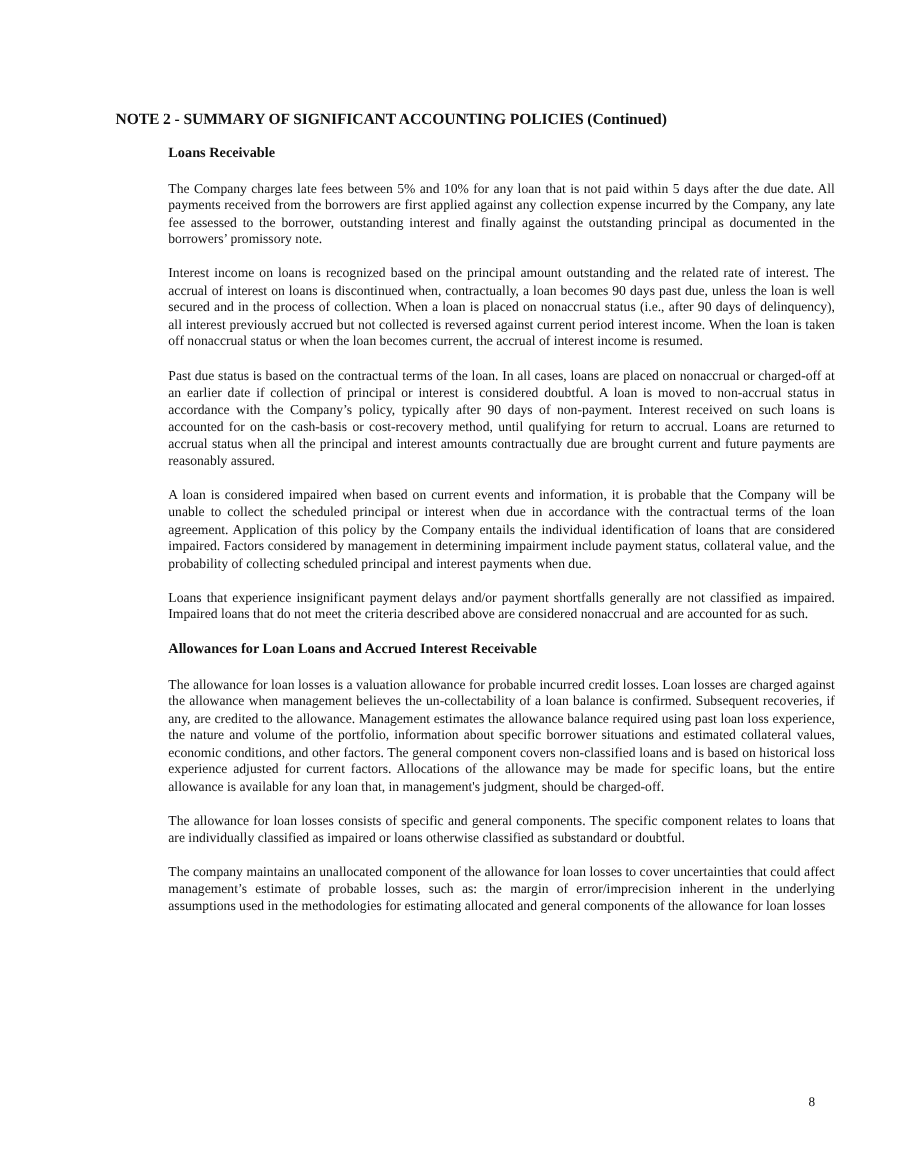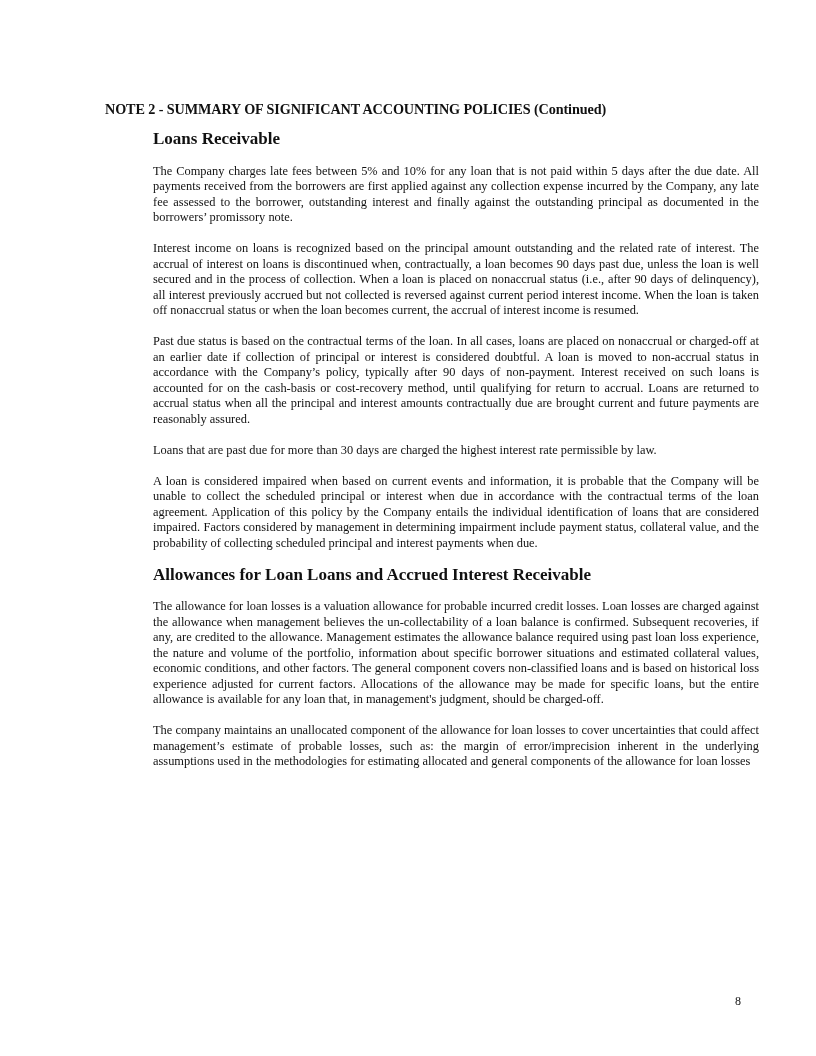--- a/index.html
+++ b/index.html
@@ -38,21 +38,21 @@
       position: absolute;
       left: 130px;
       top: 131px;
       width: 606px;
       font-size: 12.4px;
       line-height: 15.5px;
     }
     .subhead {
       font-weight: bold;
       margin: 0 0 17px 0;
-      font-size: 17px;
+      font-size: 13px;
     }
     .para {
       margin: 0 0 15.5px 0;
       text-align: justify;
       hyphens: none;
     }
     .page-number {
       position: absolute;
       left: 712px;
       top: 994px;
@@ -67,26 +67,27 @@
 
   <h1 class="note-title">NOTE 2 - SUMMARY OF SIGNIFICANT ACCOUNTING POLICIES (Continued)</h1>
 
   <div class="body">
 
     <section>
       <h2 class="subhead">Loans Receivable</h2>
       <p class="para">The Company charges late fees between 5% and 10% for any loan that is not paid within 5 days after the due date. All payments received from the borrowers are first applied against any collection expense incurred by the Company, any late fee assessed to the borrower, outstanding interest and finally against the outstanding principal as documented in the borrowers’ promissory note.</p>
       <p class="para">Interest income on loans is recognized based on the principal amount outstanding and the related rate of interest. The accrual of interest on loans is discontinued when, contractually, a loan becomes 90 days past due, unless the loan is well secured and in the process of collection. When a loan is placed on nonaccrual status (i.e., after 90 days of delinquency), all interest previously accrued but not collected is reversed against current period interest income. When the loan is taken off nonaccrual status or when the loan becomes current, the accrual of interest income is resumed.</p>
       <p class="para">Past due status is based on the contractual terms of the loan. In all cases, loans are placed on nonaccrual or charged-off at an earlier date if collection of principal or interest is considered doubtful. A loan is moved to non-accrual status in accordance with the Company’s policy, typically after 90 days of non-payment. Interest received on such loans is accounted for on the cash-basis or cost-recovery method, until qualifying for return to accrual. Loans are returned to accrual status when all the principal and interest amounts contractually due are brought current and future payments are reasonably assured.</p>
-      <p class="para">Loans that are past due for more than 30 days are charged the highest interest rate permissible by law.</p>
       <p class="para">A loan is considered impaired when based on current events and information, it is probable that the Company will be unable to collect the scheduled principal or interest when due in accordance with the contractual terms of the loan agreement. Application of this policy by the Company entails the individual identification of loans that are considered impaired. Factors considered by management in determining impairment include payment status, collateral value, and the probability of collecting scheduled principal and interest payments when due.</p>
+      <p class="para">Loans that experience insignificant payment delays and/or payment shortfalls generally are not classified as impaired. Impaired loans that do not meet the criteria described above are considered nonaccrual and are accounted for as such.</p>
     </section>
 
     <section>
       <h2 class="subhead">Allowances for Loan Loans and Accrued Interest Receivable</h2>
       <p class="para">The allowance for loan losses is a valuation allowance for probable incurred credit losses. Loan losses are charged against the allowance when management believes the un-collectability of a loan balance is confirmed. Subsequent recoveries, if any, are credited to the allowance. Management estimates the allowance balance required using past loan loss experience, the nature and volume of the portfolio, information about specific borrower situations and estimated collateral values, economic conditions, and other factors. The general component covers non-classified loans and is based on historical loss experience adjusted for current factors. Allocations of the allowance may be made for specific loans, but the entire allowance is available for any loan that, in management's judgment, should be charged-off.</p>
+      <p class="para">The allowance for loan losses consists of specific and general components. The specific component relates to loans that are individually classified as impaired or loans otherwise classified as substandard or doubtful.</p>
       <p class="para">The company maintains an unallocated component of the allowance for loan losses to cover uncertainties that could affect management’s estimate of probable losses, such as: the margin of error/imprecision inherent in the underlying assumptions used in the methodologies for estimating allocated and general components of the allowance for loan losses</p>
     </section>
 
   </div>
 
   <div class="page-number">8</div>
 </div>
 
 </body></html>

